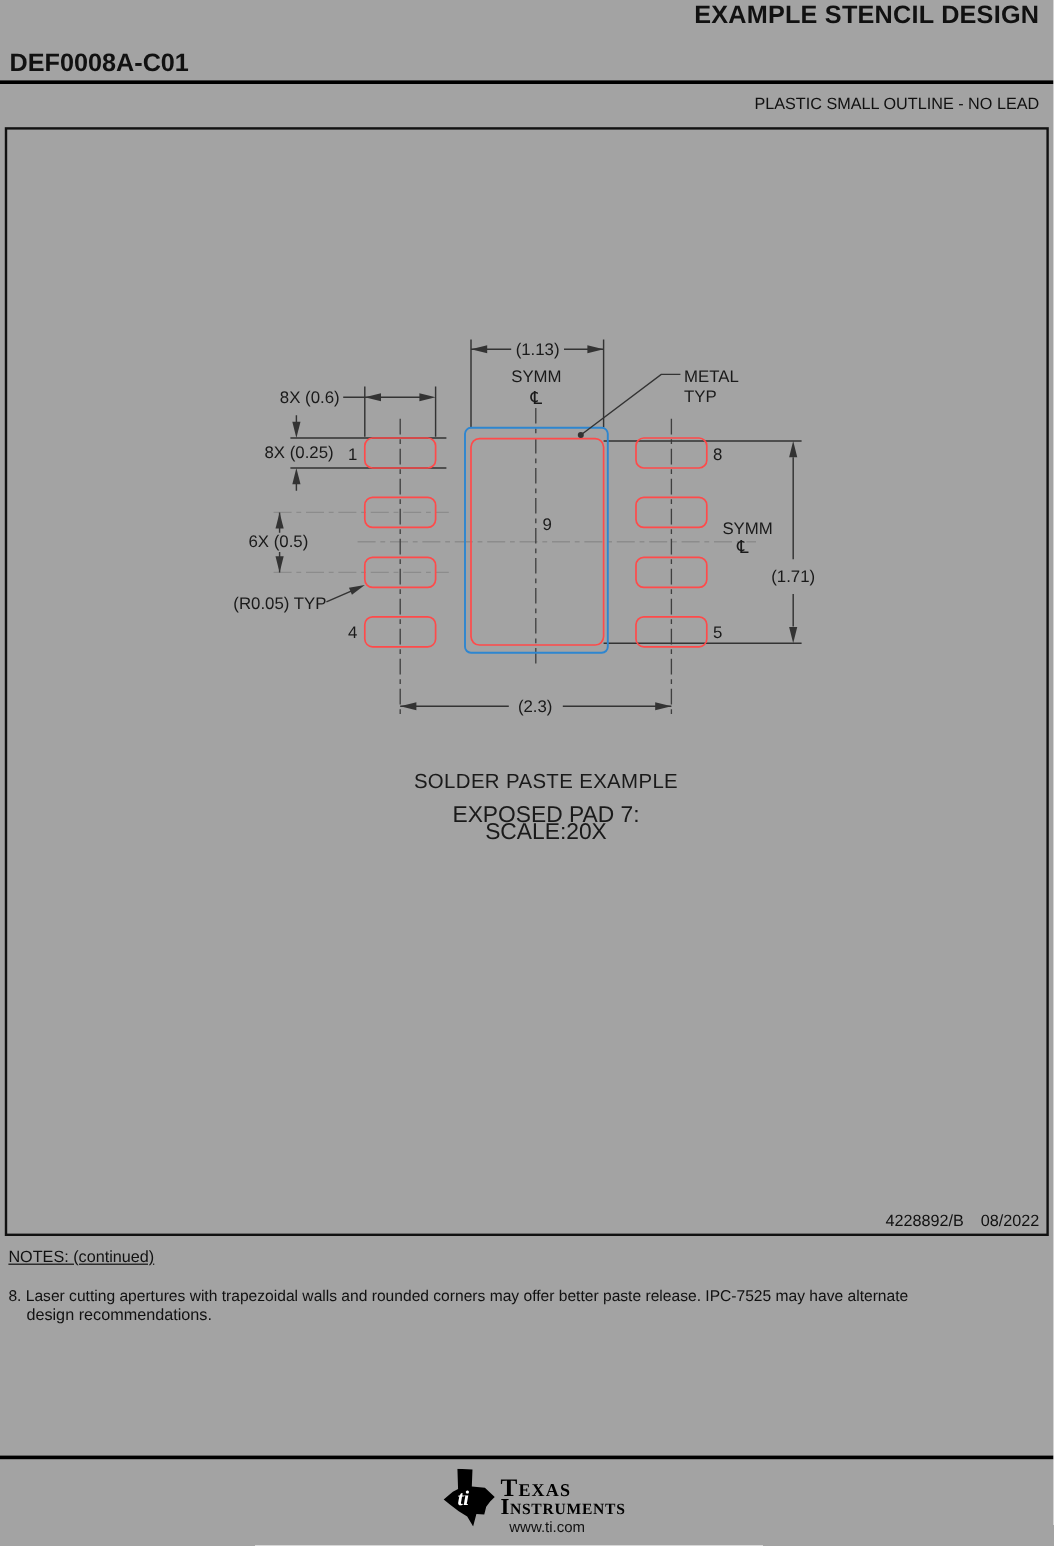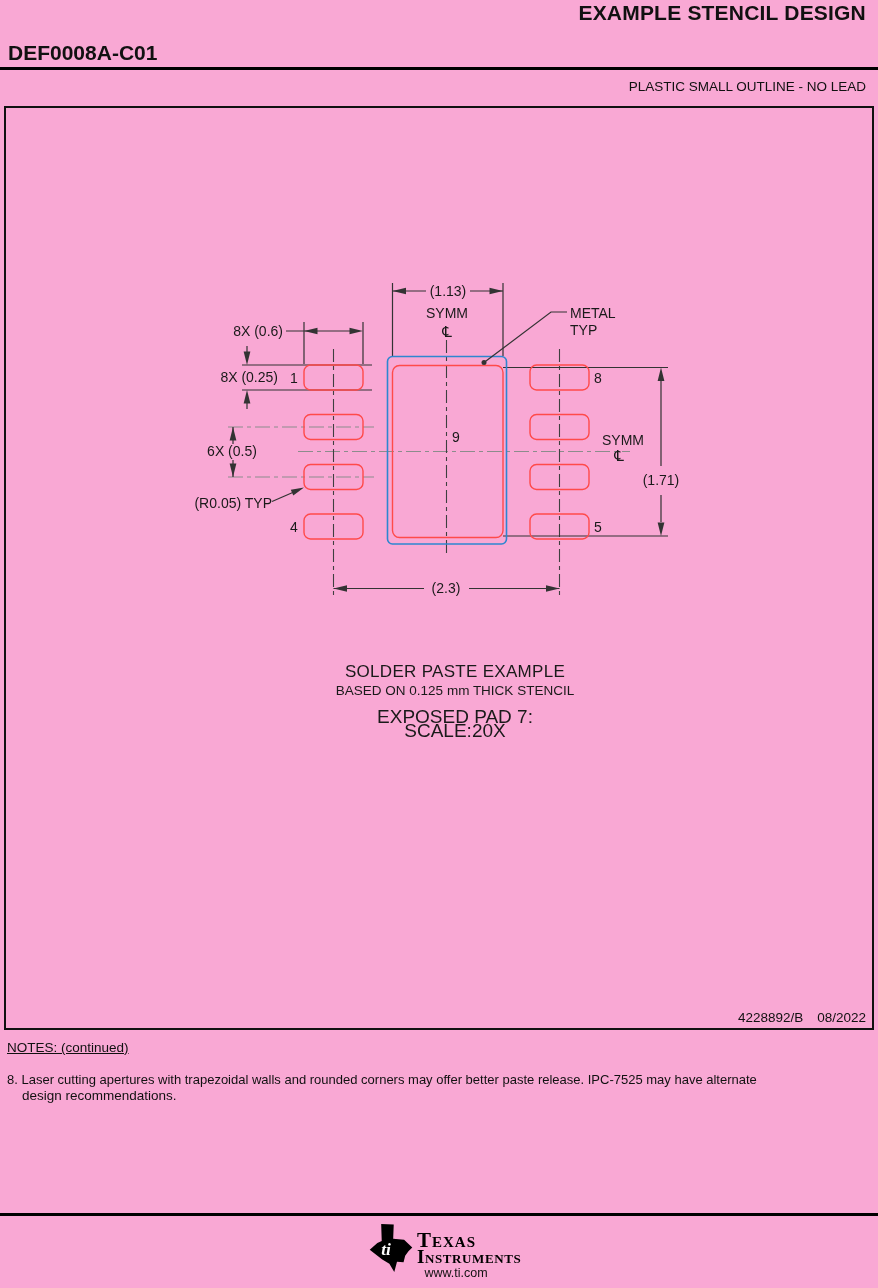--- a/index.html
+++ b/index.html
@@ -3,21 +3,21 @@
 <meta charset="utf-8">
 <style>
   :root{
     --aperture-red:#ff4a4a;
     --package-blue:#2e86d0;
     --dimension-line:#333333;
     --centerline-gray:#8c8c8c;
   }
   html,body{margin:0;padding:0;background:#ffffff;}
   body{width:878px;height:1288px;font-family:"Liberation Sans",sans-serif;color:#111;}
-  .page{position:relative;width:878px;height:1288px;overflow:hidden;background:#f9a8d4;}
+  .page{position:relative;width:878px;height:1288px;overflow:hidden;background:#a3a3a3;}
   .abs{position:absolute;}
 
   
   .doc-title{top:1px;right:12px;font-size:21px;font-weight:bold;letter-spacing:0.2px;}
   .part-number{top:41px;left:8px;font-size:21px;font-weight:bold;}
   .pkg-heading{top:44px;right:12px;font-size:19px;font-weight:bold;}
   .header-rule{top:67px;left:0;width:878px;height:3px;background:#000;}
   .pkg-subheading{top:79px;right:12px;font-size:13.5px;}
 
   
@@ -31,21 +31,21 @@
   .dim{stroke:var(--dimension-line);stroke-width:1.2;fill:none;}
   .dimf{fill:var(--dimension-line);stroke:none;}
   .clh{stroke:var(--centerline-gray);stroke-width:1.2;fill:none;stroke-dasharray:15 4 4 4;}
   .clv{stroke:#3f3f3f;stroke-width:1.1;fill:none;stroke-dasharray:13 4 4 4;}
   .txt{font-family:"Liberation Sans",sans-serif;font-size:14px;fill:#1a1a1a;}
   .txtm{text-anchor:middle;}
   .txte{text-anchor:end;}
   .clsym{font-family:"DejaVu Sans",sans-serif;font-size:15px;fill:#1a1a1a;text-anchor:middle;}
 
   
-  .caption{top:642px;left:155px;width:600px;text-align:center;color:#1a1a1a;margin-top:20px;}
+  .caption{top:642px;left:155px;width:600px;text-align:center;color:#1a1a1a;}
   .cap-l1{font-size:17px;line-height:20px;letter-spacing:0.3px;}
   .cap-l2{font-size:13.5px;line-height:17px;}
   .cap-sp{height:11px;}
   .cap-s{font-size:19px;line-height:14px;}
 
   
   .docnum{top:1010px;right:12px;font-size:13.5px;}
   .docnum .date{margin-left:14px;}
 
   
@@ -140,21 +140,20 @@
 
     <text class="txt txtm" x="294" y="383">1</text>
     <text class="txt txtm" x="598" y="383">8</text>
     <text class="txt txtm" x="294" y="532">4</text>
     <text class="txt txtm" x="598" y="532">5</text>
     <text class="txt txtm" x="456" y="442">9</text>
   </svg>
 
   <div class="abs caption">
     <div class="cap-l1">SOLDER PASTE EXAMPLE</div>
-    <div class="cap-l2">BASED ON 0.125 mm THICK STENCIL</div>
     <div class="cap-sp"></div>
     <div class="cap-s">EXPOSED PAD 7:</div>
     <div class="cap-s">SCALE:20X</div>
   </div>
 
   <div class="abs docnum">
     <span>4228892/B</span><span class="date">08/2022</span>
   </div>
 
   <div class="abs notes-heading">NOTES: (continued)</div>

